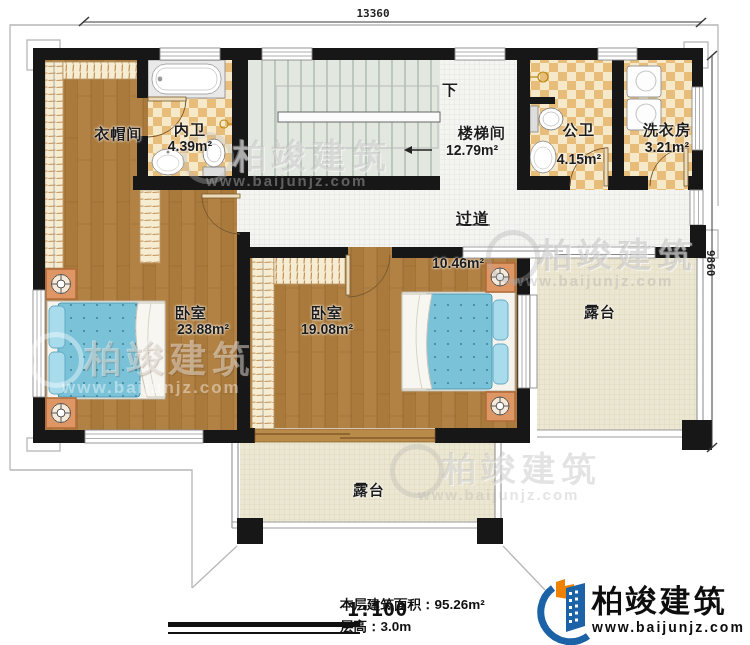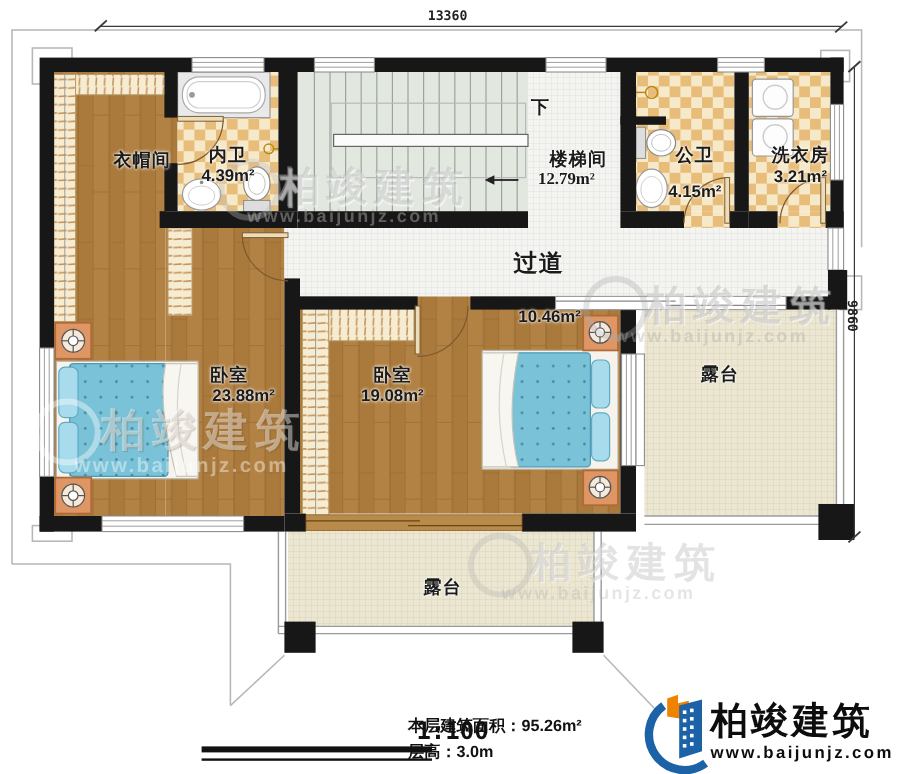--- a/index.html
+++ b/index.html
@@ -363,30 +363,30 @@
 
   <div class="dim" style="left:373px;top:13px;transform:translate(-50%,-50%);">13360</div>
   <div class="dim" style="left:717px;top:250px;transform:rotate(90deg);transform-origin:0 0;">9860</div>
 
   <div class="lbl room-name" style="left:104px;top:134px;padding-left:29px;">衣帽间</div>
 
   <div class="lbl room-name" style="left:190px;top:130px;">内卫</div>
   <div class="lbl room-area" style="left:190px;top:146px;">4.39m²</div>
 
   <div class="lbl room-name" style="left:472px;top:133px;margin-left:10px;">楼梯间</div>
-  <div class="lbl room-area" style="left:472px;top:150px;font-family:Liberation Serif, serif;">12.79m²</div>
+  <div class="lbl room-area" style="left:472px;top:150px;">12.79m²</div>
   <div class="lbl down-lbl" style="left:450px;top:90px;">下</div>
 
   <div class="lbl room-name" style="left:579px;top:130px;">公卫</div>
   <div class="lbl room-area" style="left:579px;top:159px;">4.15m²</div>
 
   <div class="lbl room-name" style="left:667px;top:130px;">洗衣房</div>
   <div class="lbl room-area" style="left:667px;top:147px;">3.21m²</div>
 
-  <div class="lbl room-name" style="left:449px;top:219px;font-size:20px;">过道</div>
+  <div class="lbl room-name" style="left:473px;top:219px;font-size:16px;text-decoration:underline;">过道</div>
   <div class="lbl room-area" style="left:458px;top:236px;margin-top:27px;">10.46m²</div>
 
   <div class="lbl room-name" style="left:191px;top:313px;">卧室</div>
   <div class="lbl room-area" style="left:191px;top:329px;padding-left:24px;">23.88m²</div>
 
   <div class="lbl room-name" style="left:327px;top:313px;">卧室</div>
   <div class="lbl room-area" style="left:327px;top:329px;">19.08m²</div>
 
   <div class="lbl room-name" style="left:600px;top:312px;">露台</div>
   <div class="lbl room-name" style="left:369px;top:490px;">露台</div>

